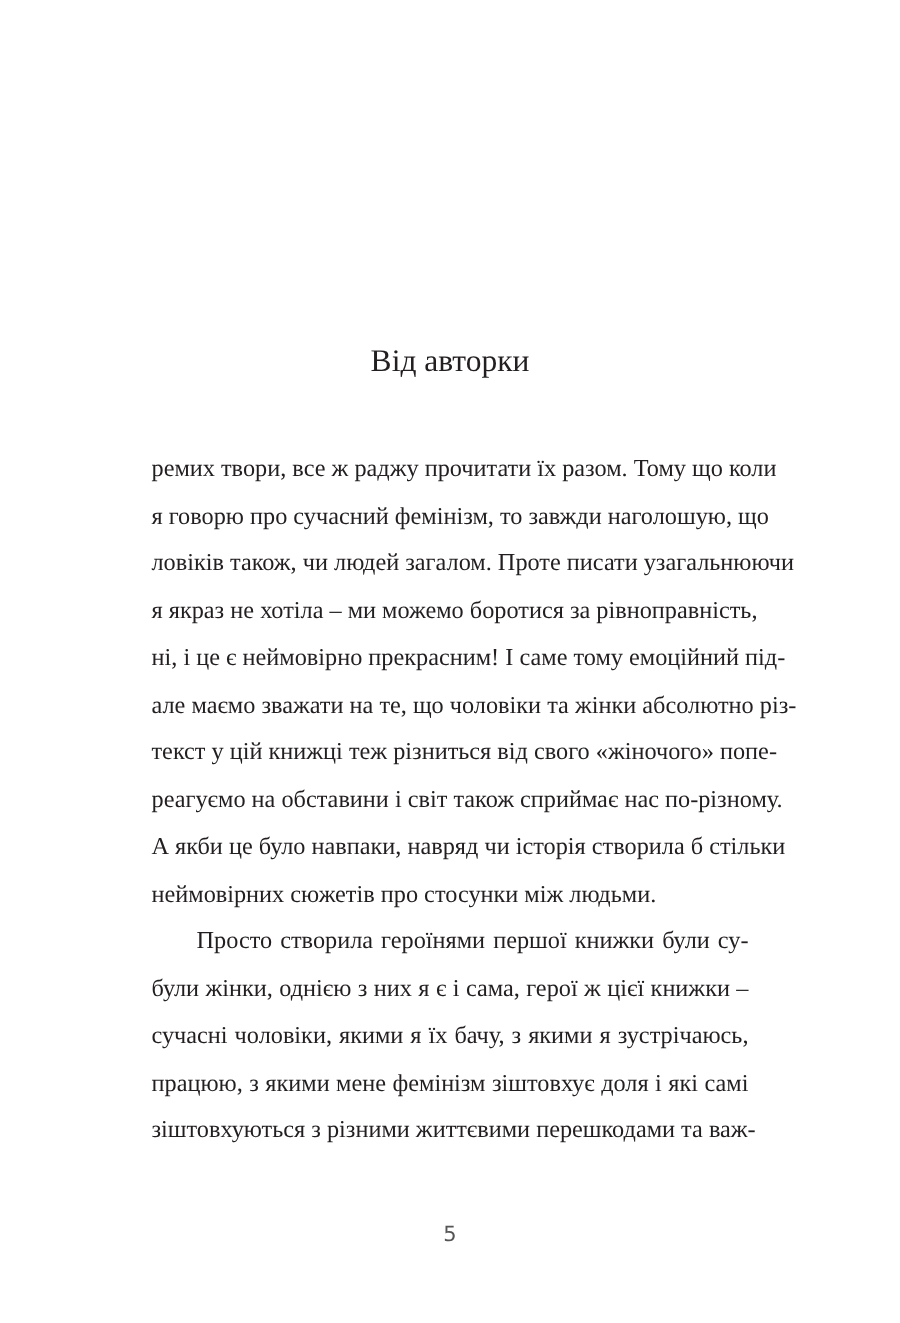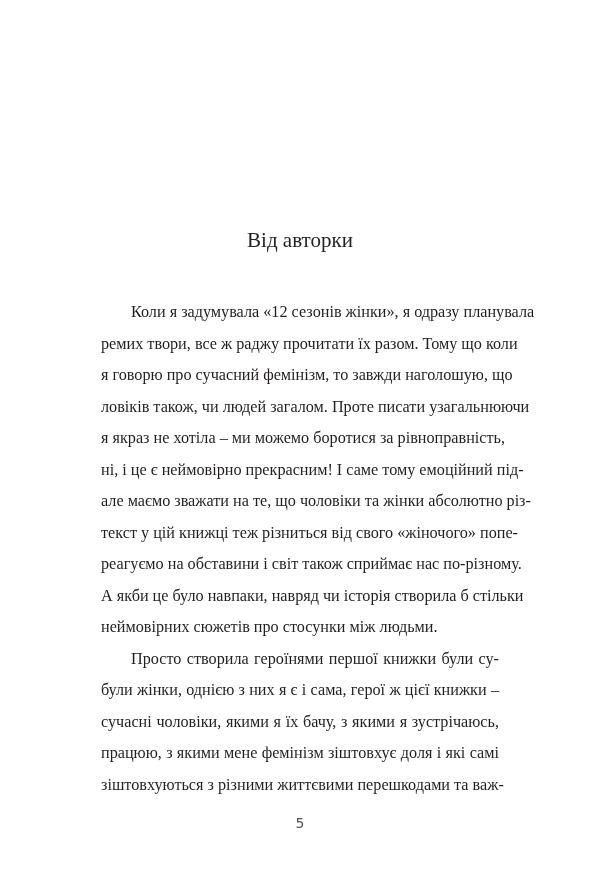--- a/index.html
+++ b/index.html
@@ -26,21 +26,20 @@
       font-family: "DejaVu Sans", sans-serif; font-size: 14px; color: #555555;
     }
   </style>
 </head>
 <body>
 
 <div class="page">
   <div class="title">Від авторки</div>
 
   <div class="body-text">
-    <span class="line indent">Коли я задумувала «12 сезонів жінки», я одразу планувала</span>
     <span class="line">ремих твори, все ж раджу прочитати їх разом. Тому що коли</span>
     <span class="line">я говорю про сучасний фемінізм, то завжди наголошую, що</span>
     <span class="line">ловіків також, чи людей загалом. Проте писати узагальнюючи</span>
     <span class="line">я якраз не хотіла – ми можемо боротися за рівноправність,</span>
     <span class="line">ні, і це є неймовірно прекрасним! І саме тому емоційний під-</span>
     <span class="line">але маємо зважати на те, що чоловіки та жінки абсолютно різ-</span>
     <span class="line">текст у цій книжці теж різниться від свого «жіночого» попе-</span>
     <span class="line">реагуємо на обставини і світ також сприймає нас по-різному.</span>
     <span class="line">А якби це було навпаки, навряд чи історія створила б стільки</span>
     <span class="line last">неймовірних сюжетів про стосунки між людьми.</span>

